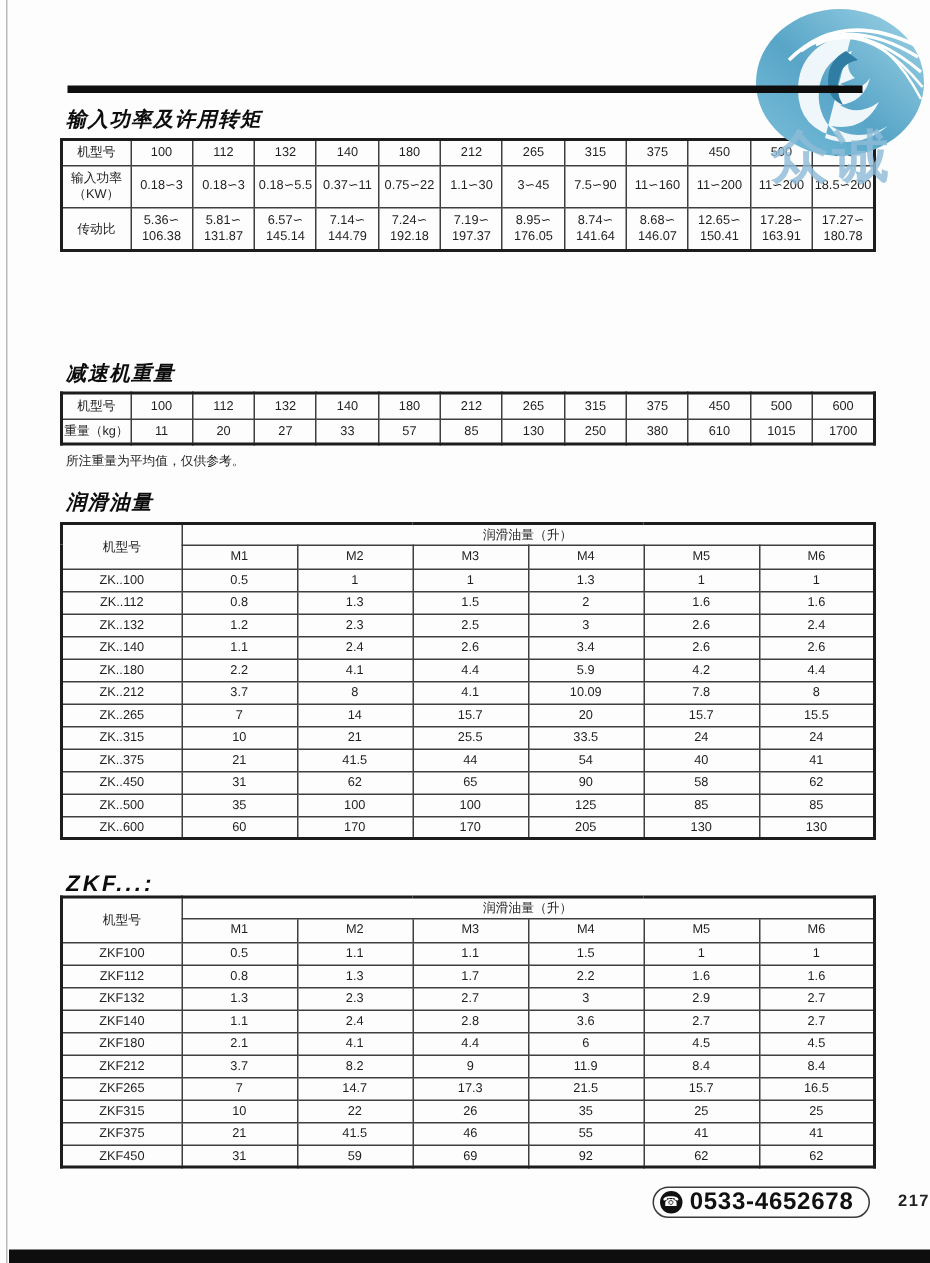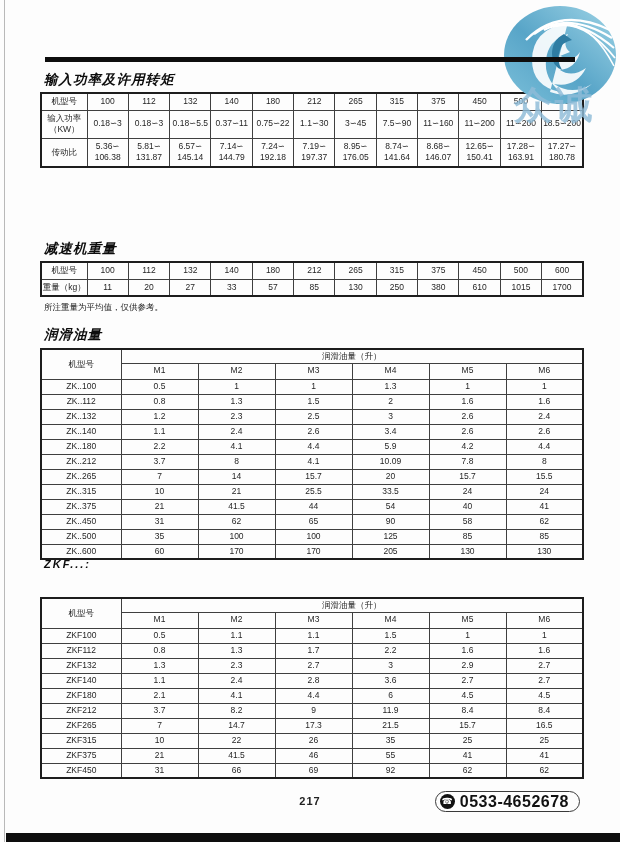--- a/index.html
+++ b/index.html
@@ -17,21 +17,21 @@
   .logo { position:absolute; left:502px; top:4px; width:116px; height:104px; z-index:1; }
   .watermark {
     position:absolute; left:514px; top:86px; z-index:4;
     font-size:38px; font-weight:bold; letter-spacing:3px;
     color:#8fbcd8; opacity:.82; line-height:1;
   }
   .section-title { position:absolute; left:44px; font-size:13.5px; font-weight:bold; color:#0d0d0d; letter-spacing:1px;font-style:italic; }
   #title1 { top:71px; }
   #title2 { top:240px; }
   #title3 { top:326px; }
-  #title4 { top:558px; letter-spacing:2px; font-size:11px; }
+  #title4 { top:581px; letter-spacing:2px; font-size:15px; }
   table.tbl {
     position:absolute; left:40px; width:544px;
     border-collapse:collapse; table-layout:fixed;
     border:2px solid #1d1d1d; background:transparent;
   }
   .tbl td {
     border:1px solid #3f3f3f;
     text-align:center; vertical-align:middle;
     font-size:8.5px; line-height:1.3; color:#1f1f1f;
     padding:0; white-space:pre-line; overflow:hidden;
@@ -44,21 +44,21 @@
   #t1 tr:nth-child(4) td { height:29px; }
   #t1 tr:nth-child(5) td { height:32px; }
   #t2 { top:261px; }
   #t2 td { height:17px; }
   #t3 { top:348px; }
   #t4 { top:597px; }
   #t3 tr:nth-child(1) td, #t4 tr:nth-child(1) td { height:14px;margin-left:36px; }
   #t3 tr:nth-child(2) td, #t4 tr:nth-child(2) td { height:16px; }
   #t3 tr td, #t4 tr td { height:15px; }
   .note { position:absolute; left:44px; top:302px; font-size:8.5px; color:#222; }
-  .page-number { position:absolute; left:0; top:795px; width:620px; text-align:center; font-size:11px; font-weight:bold; color:#222; letter-spacing:1px; }
+  .page-number { position:absolute; left:0; top:795px; width:620px; text-align:right; font-size:11px; font-weight:bold; color:#222; letter-spacing:1px; }
   .phone-badge {
     position:absolute; right:40px; top:791px;
     display:flex; align-items:center; gap:5px;
     border:1.5px solid #3a3a3a; border-radius:11px;
     padding:2px 10px 2px 4px; height:21px; background:#fdfdfd;
   }
   .phone-icon {
     width:15px; height:15px; border-radius:50%;
     background:#111; color:#fff; font-size:9px; line-height:15px;
     text-align:center; flex:0 0 auto;
@@ -424,21 +424,21 @@
         <td>21</td>
         <td>41.5</td>
         <td>46</td>
         <td>55</td>
         <td>41</td>
         <td>41</td>
       </tr>
       <tr>
         <td>ZKF450</td>
         <td>31</td>
-        <td>66</td>
+        <td>59</td>
         <td>69</td>
         <td>92</td>
         <td>62</td>
         <td>62</td>
       </tr>
     </tbody>
 </table>
 
 <div class="page-number">217</div>
 <div class="phone-badge">

